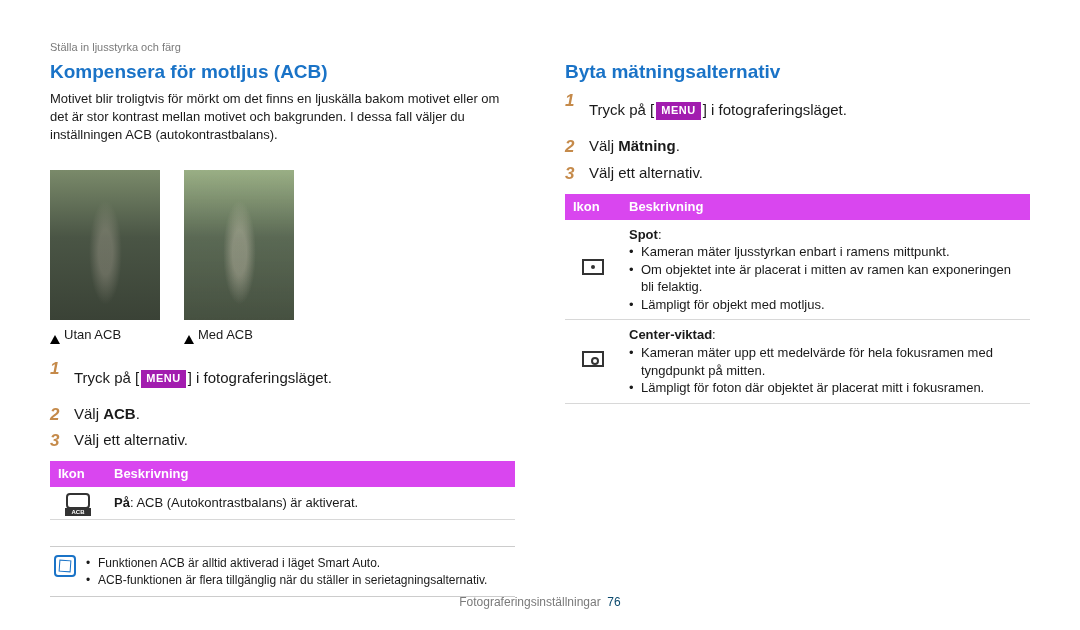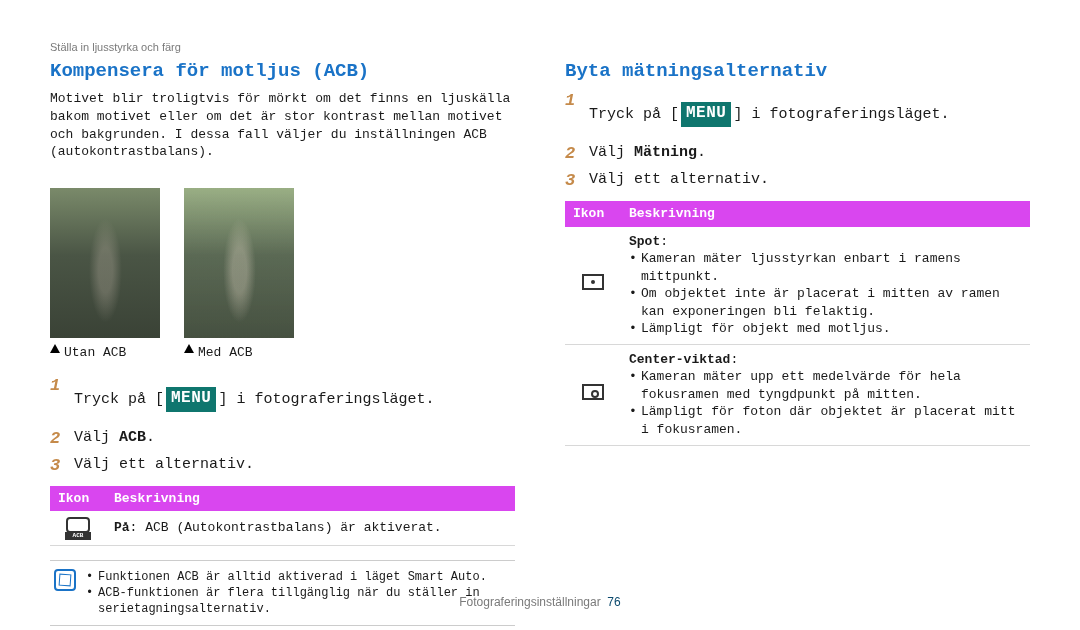--- a/index.html
+++ b/index.html
@@ -19,21 +19,20 @@
     font-size: 11px;
     margin-bottom: 4px;
   }
   .columns {
     display: flex;
     gap: 50px;
   }
   .col {
     flex: 1;
     min-width: 0;
-    font-family: Liberation Mono, monospace;
   }
   .heading-blue {
     color: #1a73c7;
     font-weight: 600;
     font-size: 19px;
     margin-bottom: 6px;
   }
   .body-text {
     font-size: 13px;
     margin-bottom: 27px;
@@ -62,21 +61,21 @@
   }
   .caption-row {
     display: flex;
     gap: 24px;
     margin-bottom: 14px;
   }
   .caption {
     width: 110px;
     font-size: 13px;
     display: flex;
-    align-items: flex-start;
+    align-items: flex-end;
   }
   .tri {
     display:inline-block;
     width:0;height:0;
     border-left:5px solid transparent;
     border-right:5px solid transparent;
     border-bottom:9px solid #000;
     margin-right:4px;
   }
   .step-list .step {
@@ -88,23 +87,23 @@
     color: #c58a4a;
     font-style: italic;
     font-weight: 600;
     font-size: 17px;
     width: 24px;
     flex-shrink:0;
   }
   .step-text b { font-weight: 700; }
   .menu-label {
     display:inline-block;
-    background:#0f766e;
+    background:#a21caf;
     color:#fff;
-    font-size:16px;
+    font-size:11px;
     font-weight:700;
     padding:1px 5px 2px 5px;
     letter-spacing:0.5px;
     vertical-align:1px;
     margin:12px 2px;
   }
   table.optbl {
     width: 100%;
     border-collapse: collapse;
     font-size: 13px;
@@ -200,21 +199,21 @@
   }
   ul.b { list-style:none; padding-left:0; }
   ul.b li { position:relative; padding-left:12px; }
   ul.b li::before { content:"•"; position:absolute; left:0; }
   .note-box {
     display:flex;
     gap:10px;
     border-top:1px solid #ccc;
     border-bottom:1px solid #ccc;
     padding:8px 4px;
-    margin-top:14px;
+    margin-top:26px;
     font-size:12px;
   }
   .note-ico {
     width:22px;height:22px;
     border:2px solid #1a73c7;
     border-radius:4px;
     color:#1a73c7;
     display:flex;align-items:center;justify-content:center;
     flex-shrink:0;
     font-weight:700;

